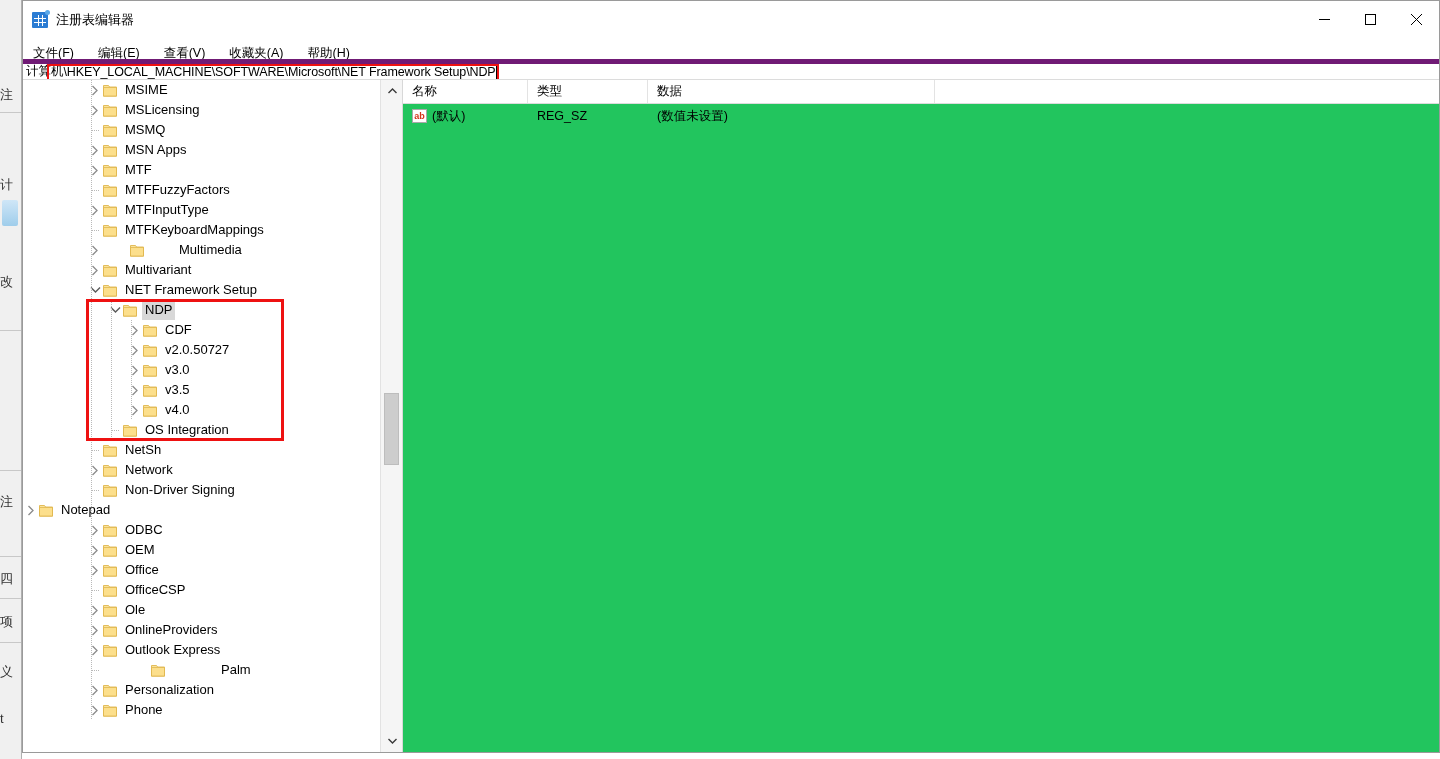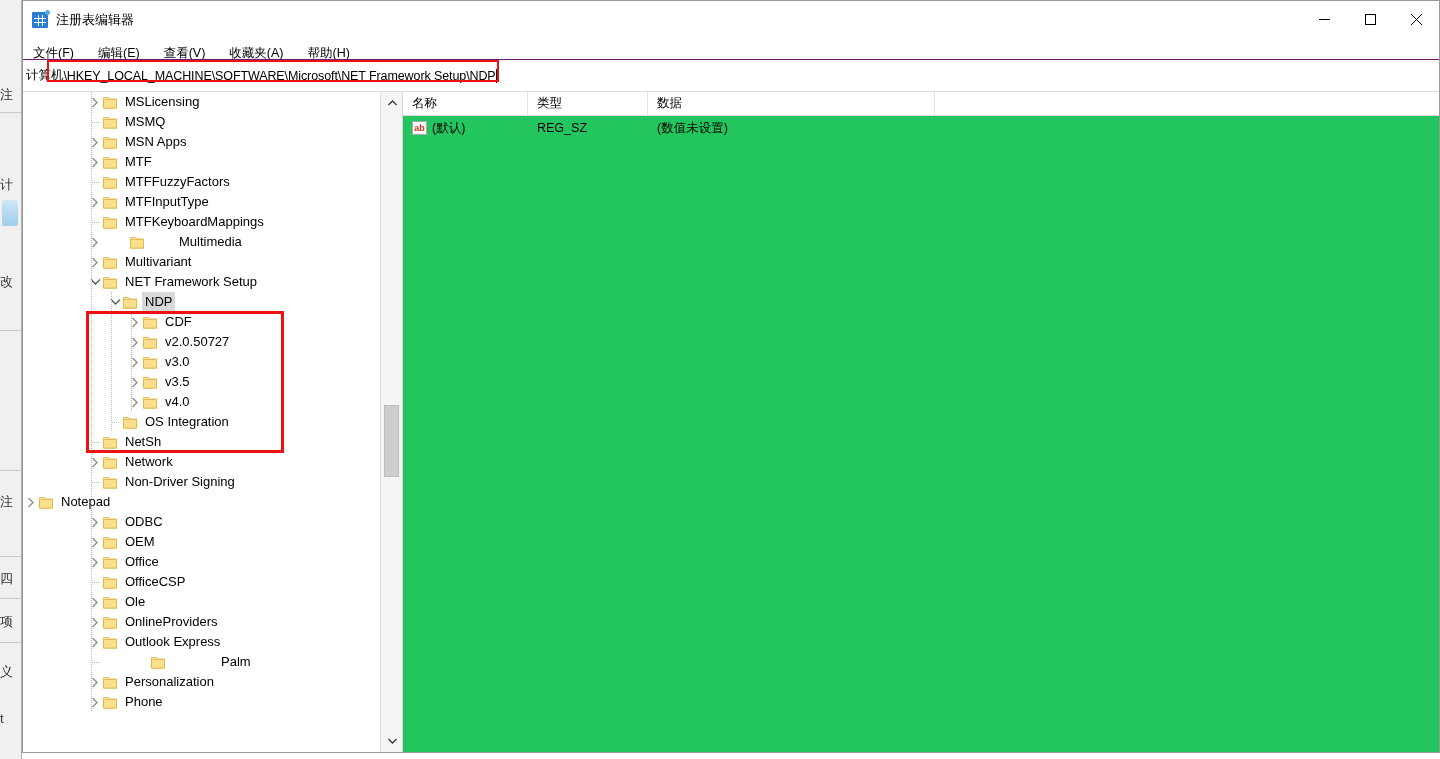--- a/index.html
+++ b/index.html
@@ -84,23 +84,23 @@
     padding-left: 10px; background: #ffffff;
   }
   .menu-item {
     font-size: 12.5px; color: #000;
     padding: 0 11px 0 0; margin-right: 13px;
     white-space: nowrap; line-height: 21px; margin-top: 9px;
   }
 
   
   #address-bar {
-    height: 33px; min-height: 21px;
+    height: 21px; min-height: 21px;
     display: flex; align-items: center;
-    border-top: 1px solid #701a75;
+    border-top: 5px solid #701a75;
     border-bottom: 1px solid #dcdcdc;
     background: #ffffff;
     position: relative;
     overflow: hidden;
   }
   #addr-prefix {
     font-size: 12.5px; color: #000; padding-left: 3px;
     white-space: nowrap; flex: none;
   }
   #addr-path {
@@ -292,20 +292,35 @@
               <svg width="8" height="11" viewBox="0 0 8 11">
                 <polyline points="1.5,1 6,5.5 1.5,10" fill="none" stroke="#8a8a8a" stroke-width="1.3"></polyline>
               </svg>
             </span>
             <span class="folder-ico">
               <svg width="14" height="13" viewBox="0 0 14 13">
                 <path d="M0.5 1.5 h5 l1.2 1.6 h6.8 v9 h-13 z" fill="#fde8a6" stroke="#e0b74d" stroke-width="0.9"></path>
                 <path d="M0.5 3.4 h13 v8.7 h-13 z" fill="#fcdf8c" stroke="#e0b74d" stroke-width="0.9"></path>
               </svg>
             </span>
+            <span class="tree-label">MSIME</span>
+          </div>
+          <div class="tree-row" style="padding-left: 64px;">
+            <div class="guide" style="left: 68px;"></div>
+            <span class="twisty">
+              <svg width="8" height="11" viewBox="0 0 8 11">
+                <polyline points="1.5,1 6,5.5 1.5,10" fill="none" stroke="#8a8a8a" stroke-width="1.3"></polyline>
+              </svg>
+            </span>
+            <span class="folder-ico">
+              <svg width="14" height="13" viewBox="0 0 14 13">
+                <path d="M0.5 1.5 h5 l1.2 1.6 h6.8 v9 h-13 z" fill="#fde8a6" stroke="#e0b74d" stroke-width="0.9"></path>
+                <path d="M0.5 3.4 h13 v8.7 h-13 z" fill="#fcdf8c" stroke="#e0b74d" stroke-width="0.9"></path>
+              </svg>
+            </span>
             <span class="tree-label">MSLicensing</span>
           </div>
           <div class="tree-row" style="padding-left: 64px;">
             <div class="guide" style="left: 68px;"></div>
             <div class="elbow" style="left: 69px;"></div>
             <span class="twisty"></span>
             <span class="folder-ico">
               <svg width="14" height="13" viewBox="0 0 14 13">
                 <path d="M0.5 1.5 h5 l1.2 1.6 h6.8 v9 h-13 z" fill="#fde8a6" stroke="#e0b74d" stroke-width="0.9"></path>
                 <path d="M0.5 3.4 h13 v8.7 h-13 z" fill="#fcdf8c" stroke="#e0b74d" stroke-width="0.9"></path>

